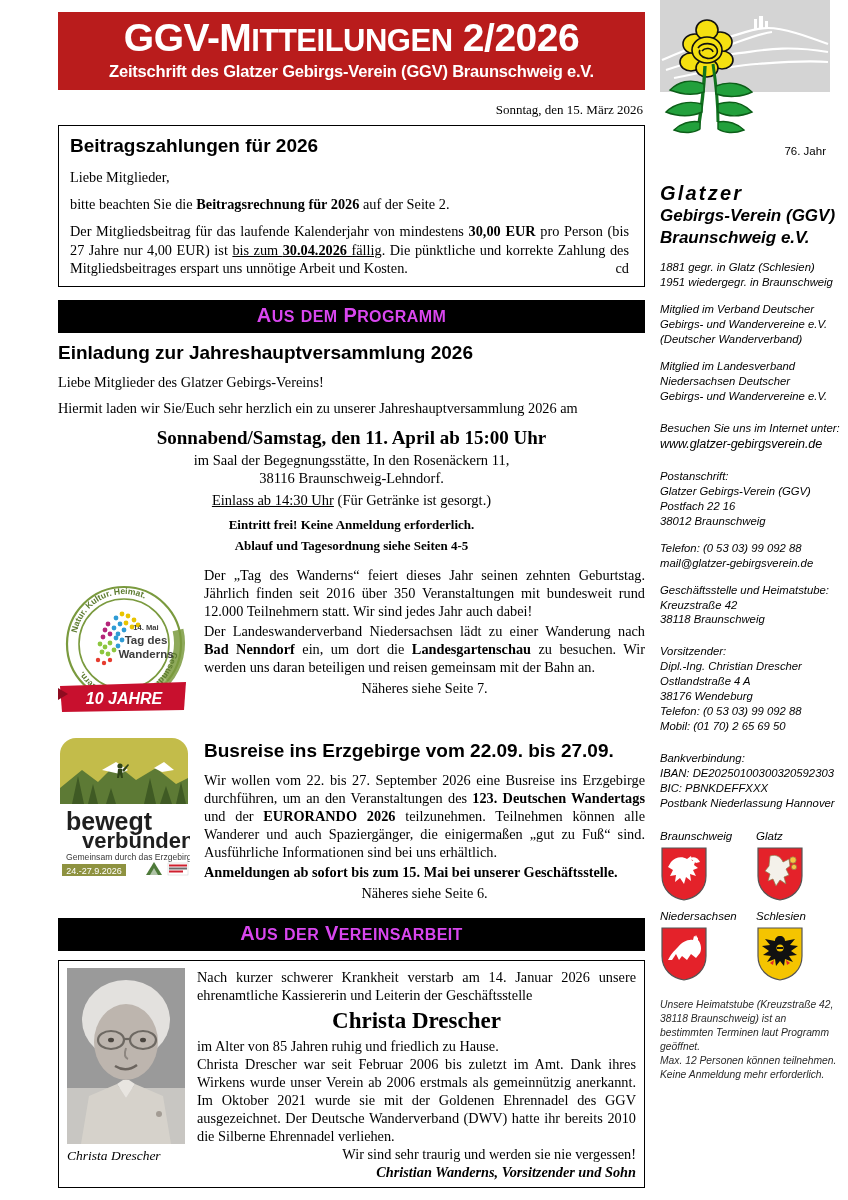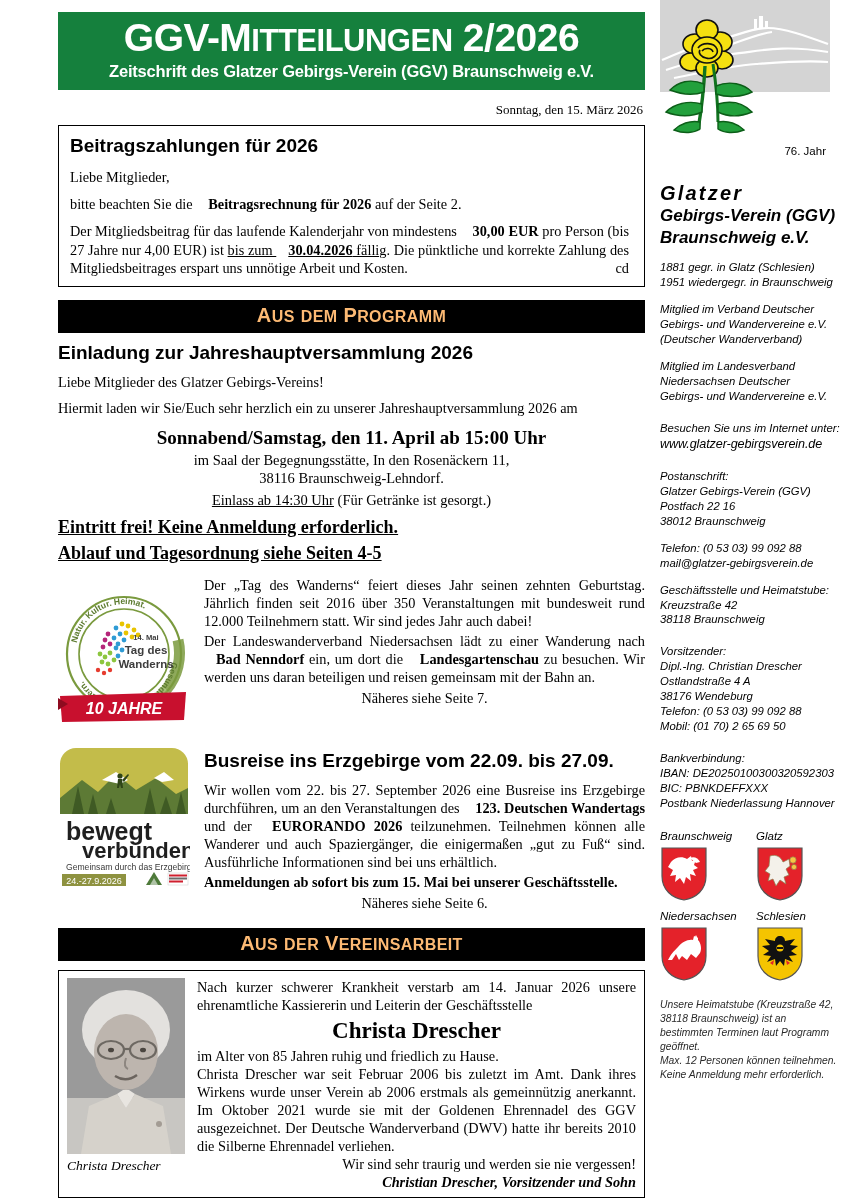--- a/index.html
+++ b/index.html
@@ -17,21 +17,21 @@
 
   
   .main-col {
     position: absolute;
     left: 58px; top: 12px;
     width: 587px;
   }
 
   
   .masthead {
-    background: #15803d;
+    background: #b91c1c;
     color: #fff;
     padding: 6px 10px 9px 10px;
     text-align: center;
     font-family: "Liberation Sans", sans-serif;
   }
   .masthead-title {
     font-size: 39px;
     font-weight: bold;
     letter-spacing: -0.5px;
     line-height: 1.02;
@@ -65,28 +65,28 @@
     margin: 1px 0 11px 0;
   }
   p.body {
     font-size: 14.3px;
     line-height: 1.28;
     margin: 0 0 9px 0;
     text-align: justify;
   }
   p.body:last-child { margin-bottom: 0; }
   p.nj { text-align: left; }
-  .b { font-weight: bold; margin-left: 12px; }
+  .b { font-weight: bold; }
   .u { text-decoration: underline; }
   .sig-right { float: right; }
 
   
   .banner {
     background: #000;
-    color: #fdba74;
+    color: #d946ef;
     text-align: center;
     font-family: "Liberation Sans", sans-serif;
     font-weight: bold;
     padding: 4px 0 6px 0;
     margin: 13px 0 9px 0;
     font-size: 20px;
     letter-spacing: 0.4px;
   }
   .banner .sc { font-size: 16px; }
 
@@ -94,21 +94,21 @@
     font-family: "Liberation Sans", sans-serif;
     font-weight: bold;
     font-size: 19px;
     margin: 0 0 9px 0;
   }
   .big-date {
     font-size: 19px; font-weight: bold; text-align: center;
     margin: 10px 0 3px 0; font-family: "Liberation Serif", serif;
   }
   .line-c { font-size: 14.5px; text-align: center; line-height: 1.22; }
-  .bold-c { font-size: 18px; font-weight: bold; text-decoration: underline; }
+  .bold-c { font-size: 13px; font-weight: bold; text-align: center; }
 
   
   .art { overflow: hidden; margin-top: 12px; }
   .art-logo { float: left; width: 132px; margin: 2px 8px 2px 0; }
   .art-body { margin-left: 146px; }
   .art-body h2 {
     font-family: "Liberation Sans", sans-serif;
     font-weight: bold; font-size: 19px; margin: 6px 0 9px 0;
   }
   .art-body p { font-size: 14.3px; line-height: 1.265; margin: 0 0 2px 0; text-align: justify; }
@@ -351,21 +351,21 @@
           <circle cx="92" cy="146" r="3" fill="#a39c94"></circle>
         </svg>
         <div class="obit-caption">Christa Drescher</div>
       </div>
       <div class="obit-body">
         <p>Nach kurzer schwerer Krankheit verstarb am 14. Januar 2026 unsere ehrenamtliche Kassiererin und Leiterin der Geschäftsstelle</p>
         <div class="obit-name">Christa Drescher</div>
         <p class="nj" style="text-align:left">im Alter von 85 Jahren ruhig und friedlich zu Hause.</p>
         <p>Christa Drescher war seit Februar 2006 bis zuletzt im Amt. Dank ihres Wirkens wurde unser Verein ab 2006 erstmals als gemeinnützig anerkannt. Im Oktober 2021 wurde sie mit der Goldenen Ehrennadel des GGV ausgezeichnet. Der Deutsche Wanderverband (DWV) hatte ihr bereits 2010 die Silberne Ehrennadel verliehen.</p>
         <p class="r">Wir sind sehr traurig und werden sie nie vergessen!</p>
-        <p class="ri">Christian Drescher, Vorsitzender und Sohn</p>
+        <p class="ri">Christian Wanderns, Vorsitzender und Sohn</p>
       </div>
     </div>
 
   </div>
 
   <div class="side">
 
     <div class="logo-block">
       <svg viewBox="0 0 170 140" width="170" height="140">
 

